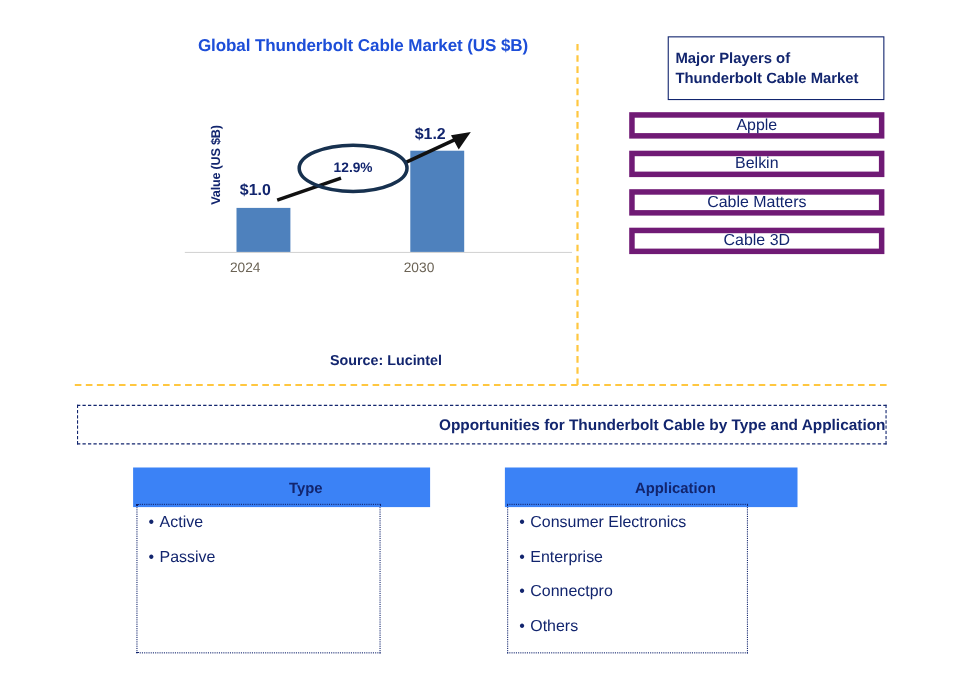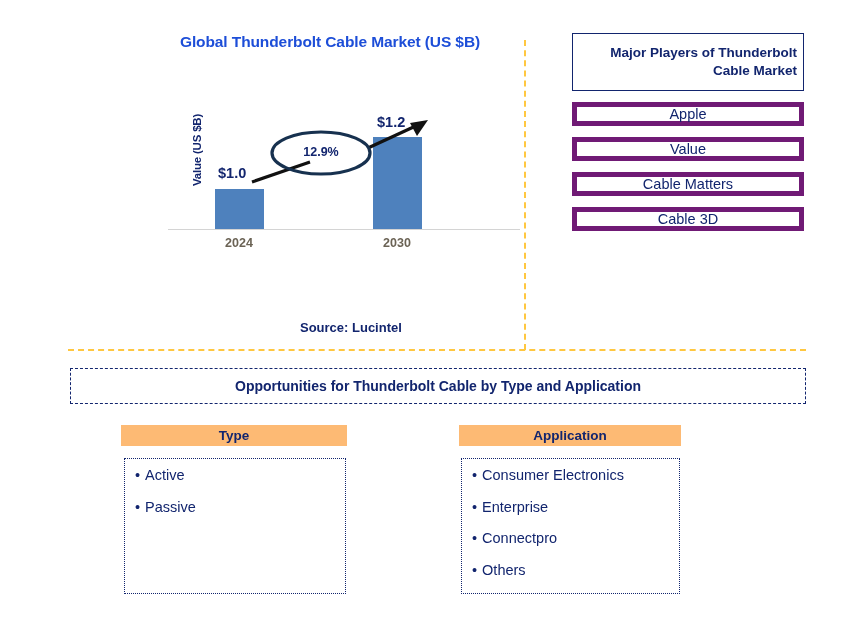--- a/index.html
+++ b/index.html
@@ -69,24 +69,24 @@
   .bar-value {
     font-size: 14.5px;
     font-weight: bold;
     color: #12256e;
   }
   #value-2024 { left: 68px; top: 57px; }
   #value-2030 { left: 227px; top: 6px; }
 
   .tick-label {
     font-size: 12.5px;
-    font-weight: bold;
+    font-weight: normal;
     color: #6b6355;
     width: 60px;
-    text-align: center;
+    text-align: left;
   }
   #tick-2024 { left: 59px; top: 128px; }
   #tick-2030 { left: 217px; top: 128px; }
 
   #cagr-annotation {
     left: 100px;
     top: 10px;
     width: 190px;
     height: 70px;
   }
@@ -132,27 +132,28 @@
     left: 572px;
     top: 33px;
     width: 232px;
   }
   #players-header {
     border: 1.5px solid #12256e;
     height: 58px;
     display: flex;
     align-items: center;
     justify-content: center;
-    text-align: right;
+    text-align: left;
     font-size: 13.5px;
     font-weight: bold;
     color: #12256e;
     line-height: 1.35;
     padding: 0 6px;
     box-sizing: border-box;
+    margin-left: 35px;
   }
   .player-item {
     margin-top: 11px;
     height: 24px;
     border: 5px solid #701a75;
     display: flex;
     align-items: center;
     justify-content: center;
     font-size: 14.5px;
     color: #12256e;
@@ -161,39 +162,40 @@
 
   
   #opportunities-banner {
     left: 70px;
     top: 368px;
     width: 736px;
     height: 36px;
     border: 1.6px dashed #12256e;
     display: flex;
     align-items: center;
-    justify-content: center;
+    justify-content: flex-end;
     box-sizing: border-box;
   }
   #opportunities-title {
     font-size: 14px;
     font-weight: bold;
     color: #12256e;
   }
 
   
   .col-header {
-    height: 21px;
-    background: #fdba74;
+    height: 36px;
+    background: #3b82f6;
     display: flex;
     align-items: center;
     justify-content: center;
     font-size: 13.5px;
     font-weight: bold;
     color: #12256e;
+    padding-left: 44px;
   }
   .col-box {
     border: 1.6px dotted #12256e;
     box-sizing: border-box;
     padding: 9px 10px 0 10px;
   }
   .col-item {
     font-size: 14.5px;
     color: #12256e;
     line-height: 1;
@@ -241,21 +243,21 @@
 
 <div class="abs" id="source-note">Source: Lucintel</div>
 
 <div class="abs" id="vertical-divider"></div>
 <div class="abs" id="horizontal-divider"></div>
 
 <div class="abs" id="players-panel">
   <div id="players-header">Major Players of Thunderbolt Cable Market</div>
 
   <div class="player-item">Apple</div>
-  <div class="player-item">Value</div>
+  <div class="player-item">Belkin</div>
   <div class="player-item">Cable Matters</div>
   <div class="player-item">Cable 3D</div>
 </div>
 
 <div class="abs" id="opportunities-banner">
   <span id="opportunities-title">Opportunities for Thunderbolt Cable by Type and Application</span>
 </div>
 
 <div class="abs col-header" id="type-header">Type</div>
 

